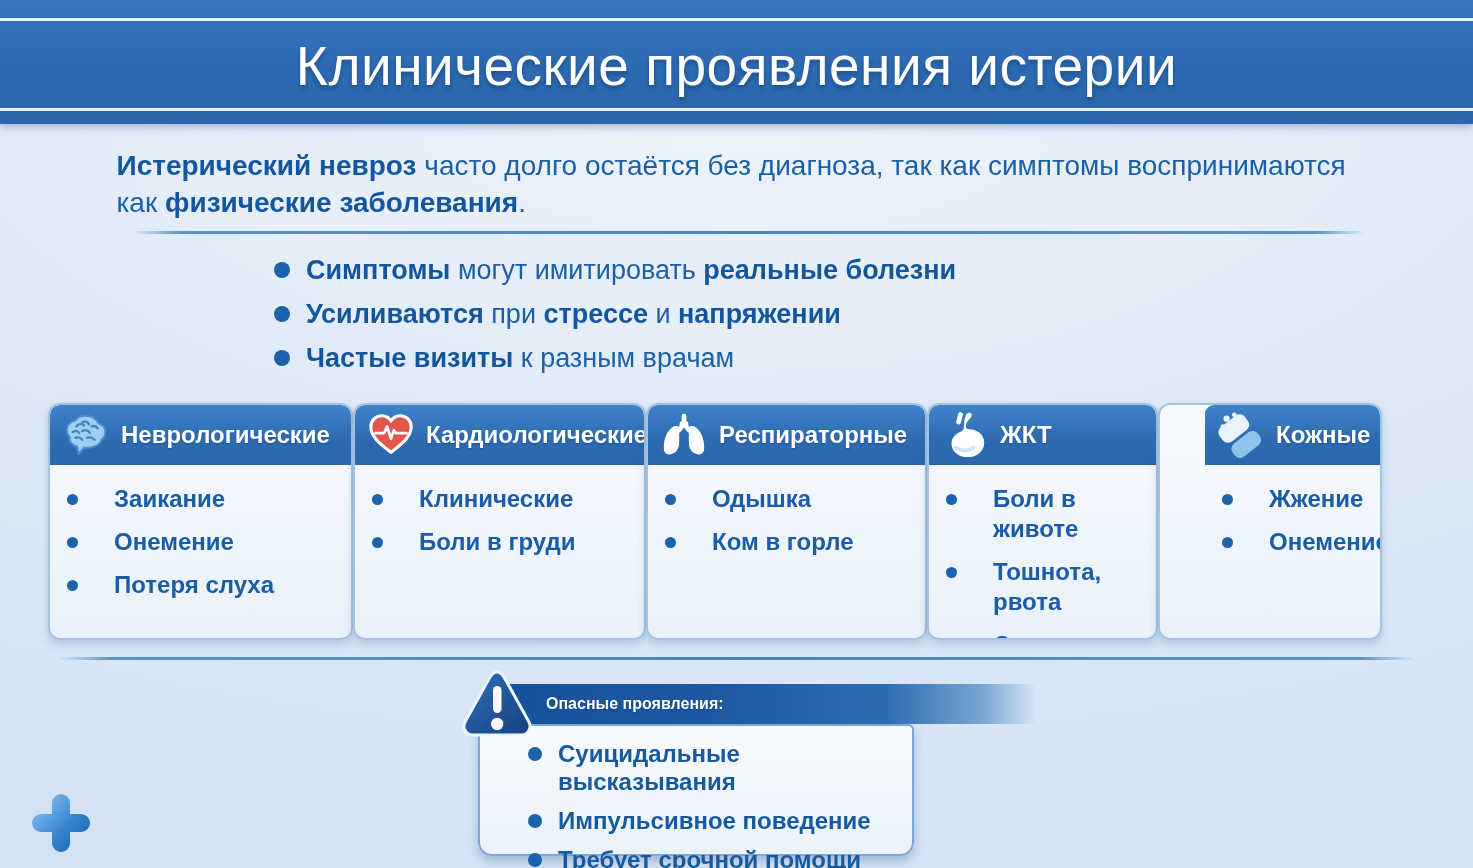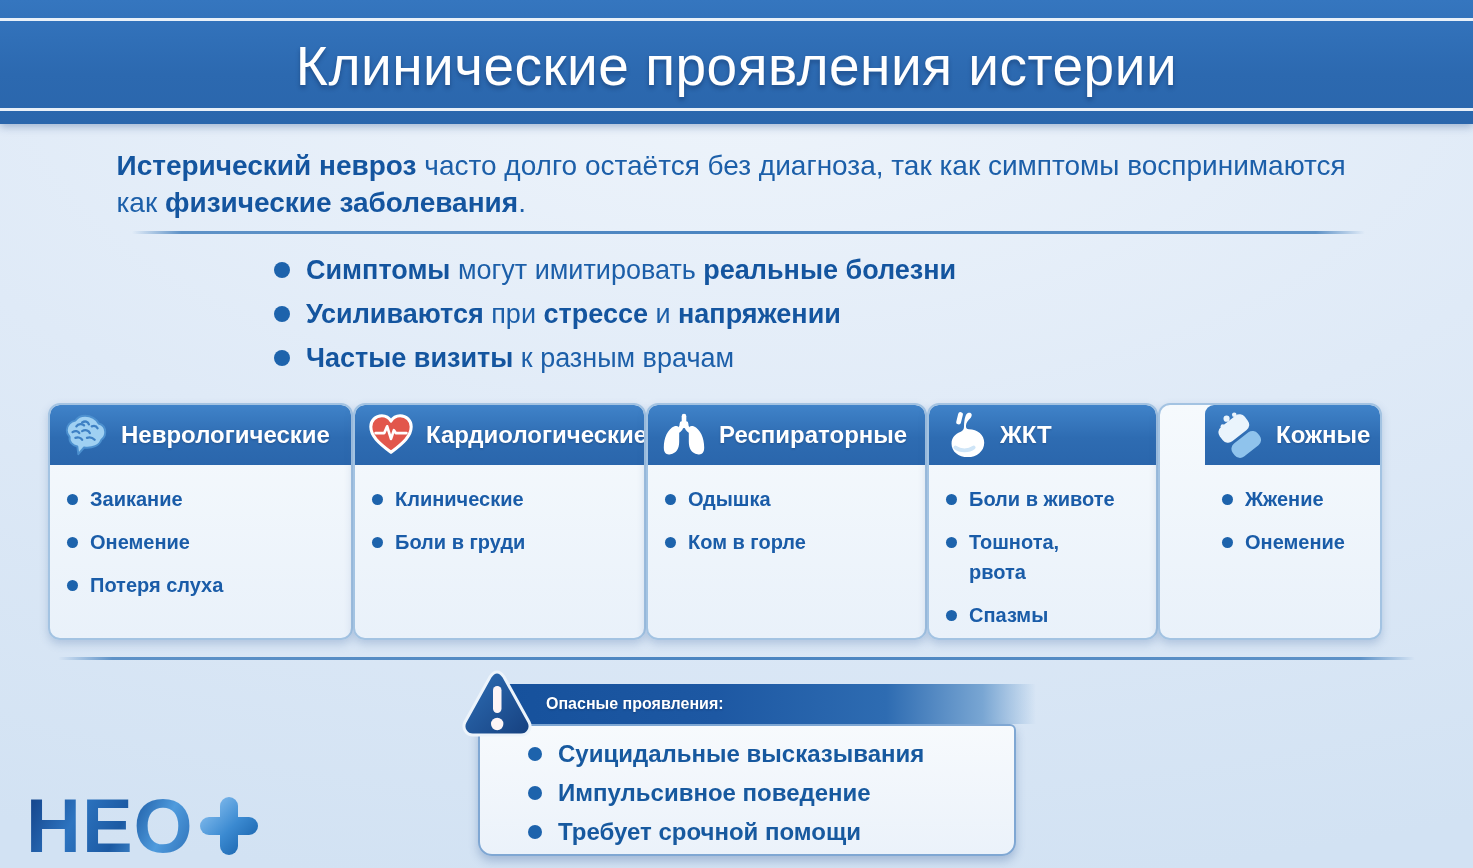--- a/index.html
+++ b/index.html
@@ -64,32 +64,32 @@
     height:60px; display:flex; align-items:center; padding:0 8px 0 10px;
     background:linear-gradient(180deg,#4083c9 0%,#2e6cb2 55%,#2a66ac 100%);
     border-radius:9px 9px 0 0;
   }
   .card-icon{ width:52px; height:52px; flex:none; margin-right:9px; display:flex; align-items:center; justify-content:center; }
   .card-icon svg{ width:50px; height:50px; }
   .card-title{ color:#ffffff; font-weight:bold; font-size:24px; white-space:nowrap; text-shadow:0 1px 2px rgba(10,30,70,.3); }
   .card-body{ padding:19px 10px 0 17px; }
   .sym-item{ display:flex; margin-bottom:13px; }
   .sym-dot{ width:11px; height:11px; border-radius:50%; background:#1d63ac; margin:10px 12px 0 0; flex:none; }
-  .sym-label{ font-size:20px; line-height:30px; font-weight:bold; color:#1a5ca8; white-space:pre-line; }
+  .sym-label{ font-size:24px; line-height:30px; font-weight:bold; color:#1a5ca8; white-space:pre-line;margin-left:24px; }
 
   
   .warn-triangle{ position:absolute; left:459px; top:667px; width:76px; height:78px; z-index:3; }
   .warn-header{
     position:absolute; left:502px; top:684px; width:534px; height:40px; z-index:2;
     background:linear-gradient(90deg,#16519c 0%,#1d58a3 40%,#2e6cb2 72%,#79a6d3 90%,rgba(225,237,249,0) 100%);
     display:flex; align-items:center; padding-left:44px;
   }
   .warn-title{ color:#ffffff; font-weight:bold; font-size:16px; text-shadow:0 1px 2px rgba(10,30,70,.35); }
   .warn-body{
-    position:absolute; left:478px; top:724px; width:538px; height:132px; z-index:1;
+    position:absolute; left:478px; top:724px; width:436px; height:132px; z-index:1;
     background:linear-gradient(180deg,#f7fafd 0%,#ebf2fa 100%);
     border:2px solid #7fa7d3; border-radius:6px 6px 14px 14px;
     box-shadow:0 5px 10px rgba(50,90,150,.3);
     padding:14px 16px 0 48px;
   }
   .warn-item{ display:flex; margin-bottom:11px; }
   .warn-dot{ width:14px; height:14px; border-radius:50%; background:#1d63ac; margin:7px 16px 0 0; flex:none; }
   .warn-label{ font-size:24px; line-height:28px; font-weight:bold; color:#17599f; }
 
   
@@ -298,18 +298,17 @@
     <span class="warn-dot"></span>
     <span class="warn-label">Импульсивное поведение</span>
   </div>
   <div class="warn-item">
     <span class="warn-dot"></span>
     <span class="warn-label">Требует срочной помощи</span>
   </div>
 </div>
 
 <div class="logo">
-  <span class="logo-text">НЕО</span>
   <span class="logo-plus">
     <span class="bar h"></span>
     <span class="bar v"></span>
   </span>
 </div>
 
 </body></html>

